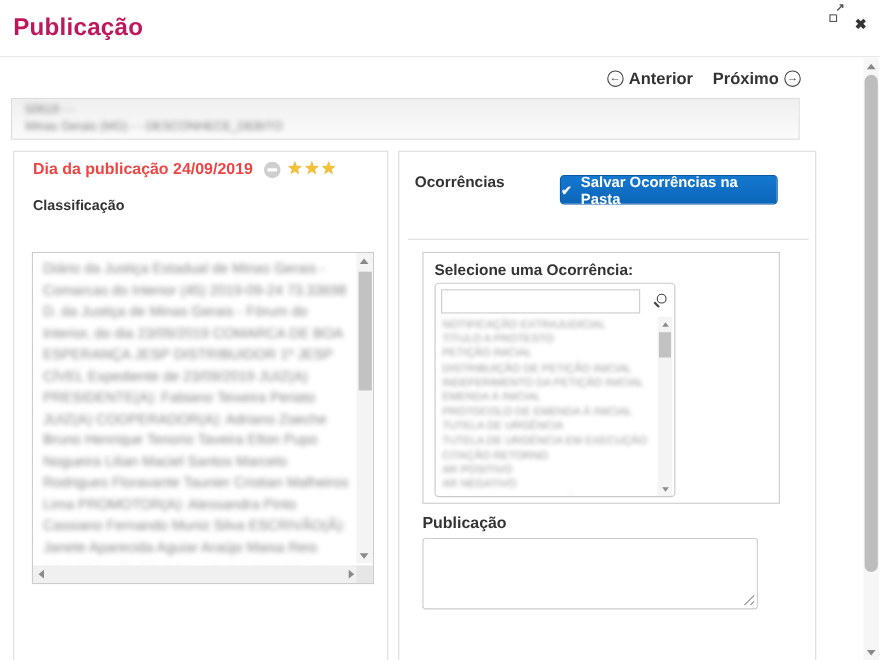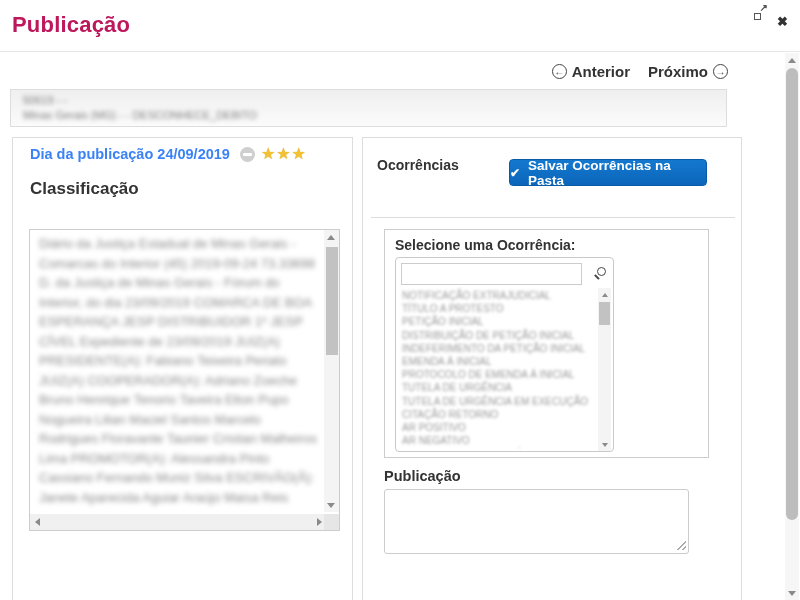--- a/index.html
+++ b/index.html
@@ -35,26 +35,26 @@
               background:linear-gradient(#efefef,#fbfbfb); border:1px solid #ddd; padding:3px 12px; }
   .case-bar div { font-size:11px; line-height:15px; color:#7d7d7d; filter:blur(2.3px); white-space:nowrap; overflow:hidden; }
 
   
   .panel { position:absolute; top:137px; background:#fff; border:1px solid #ddd; }
   .panel-left  { left:12px;  width:341px; height:480px; }
   .panel-right { left:362px; width:380px; height:480px; }
 
   
   .date-row { position:absolute; left:17px; top:8px; display:flex; align-items:center; gap:6px; }
-  .date-lbl { font-size:14.5px; font-weight:bold; color:#3b82f6; white-space:nowrap; }
+  .date-lbl { font-size:14.5px; font-weight:bold; color:#ef4444; white-space:nowrap; }
   .minus-circ { position:relative; width:15px; height:15px; border-radius:50%; background:#cfcfcf; margin-left:4px; cursor:pointer; }
   .minus-circ::after { content:""; position:absolute; left:3px; top:6.5px; width:9px; height:2.5px; background:#fff; border-radius:1px; }
   .stars { font-size:16px; color:#f2c233; letter-spacing:1px; text-shadow:0 0 1px #c9992a; cursor:pointer; line-height:16px; }
 
-  .class-lbl { position:absolute; left:17px; top:41px; font-size:17px; font-weight:bold; }
+  .class-lbl { position:absolute; left:17px; top:41px; font-size:13px; font-weight:bold; }
   .combo { position:absolute; left:16px; top:58px; width:311px; height:25px; border:1px solid #5b96d2; background:linear-gradient(#ffffff,#f0f0f0); display:flex; cursor:pointer; }
   .combo-val { flex:1; font-size:14px; color:#555; line-height:23px; padding-left:8px; overflow:hidden; }
   .combo-btn { width:21px; border-left:1px solid #5b96d2; background:linear-gradient(#fbfbfb,#dcdcdc); display:flex; align-items:center; justify-content:center; }
   .combo-btn .tri-down { border-left-width:3.5px; border-right-width:3.5px; border-top-color:#333; }
 
   .pub-box { position:absolute; left:16px; top:91px; width:311px; height:302px; border:1px solid #ccc; background:#fff; overflow:hidden; }
   .pub-text { position:absolute; left:9px; top:4px; width:282px; height:278px; font-size:13px; line-height:19.5px;
               color:#8a8a8a; filter:blur(2.6px); overflow:hidden; }
   .pub-vsb { position:absolute; right:0; top:0; width:15px; height:282px; background:#f4f4f4; }
   .pub-vsb .thumb { position:absolute; left:1.5px; top:17px; width:12px; height:108px; background:#c2c2c2; }

